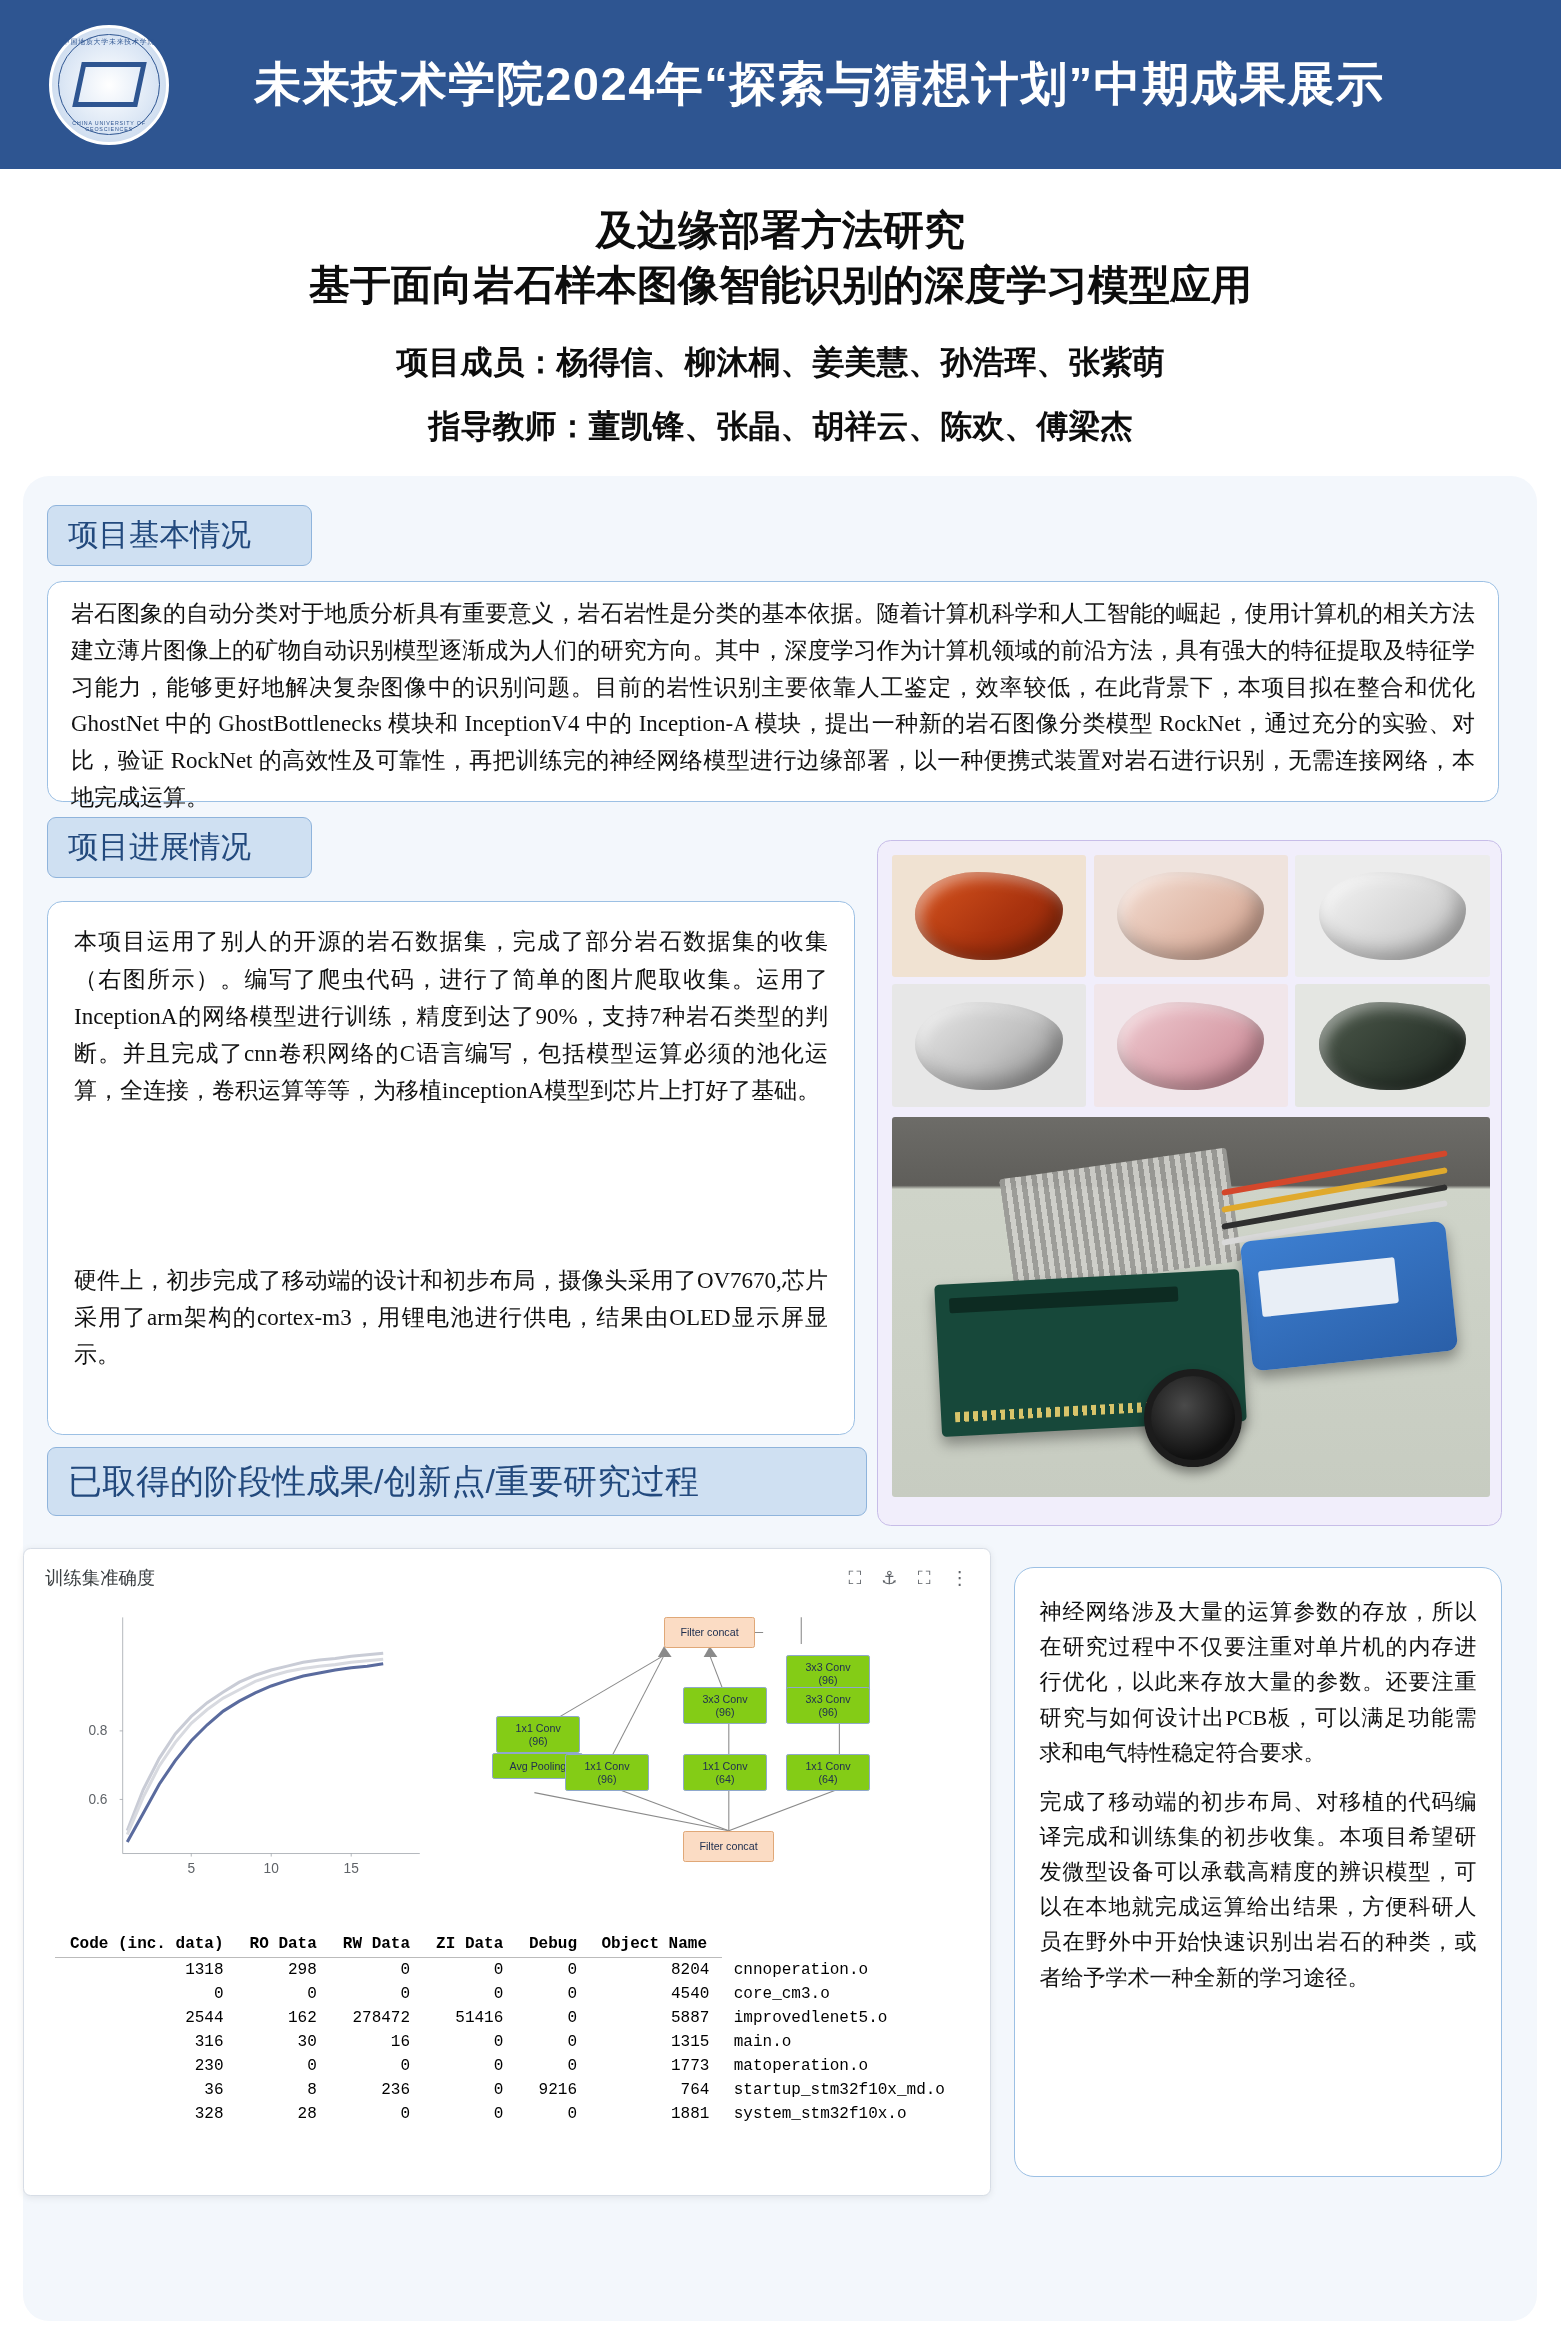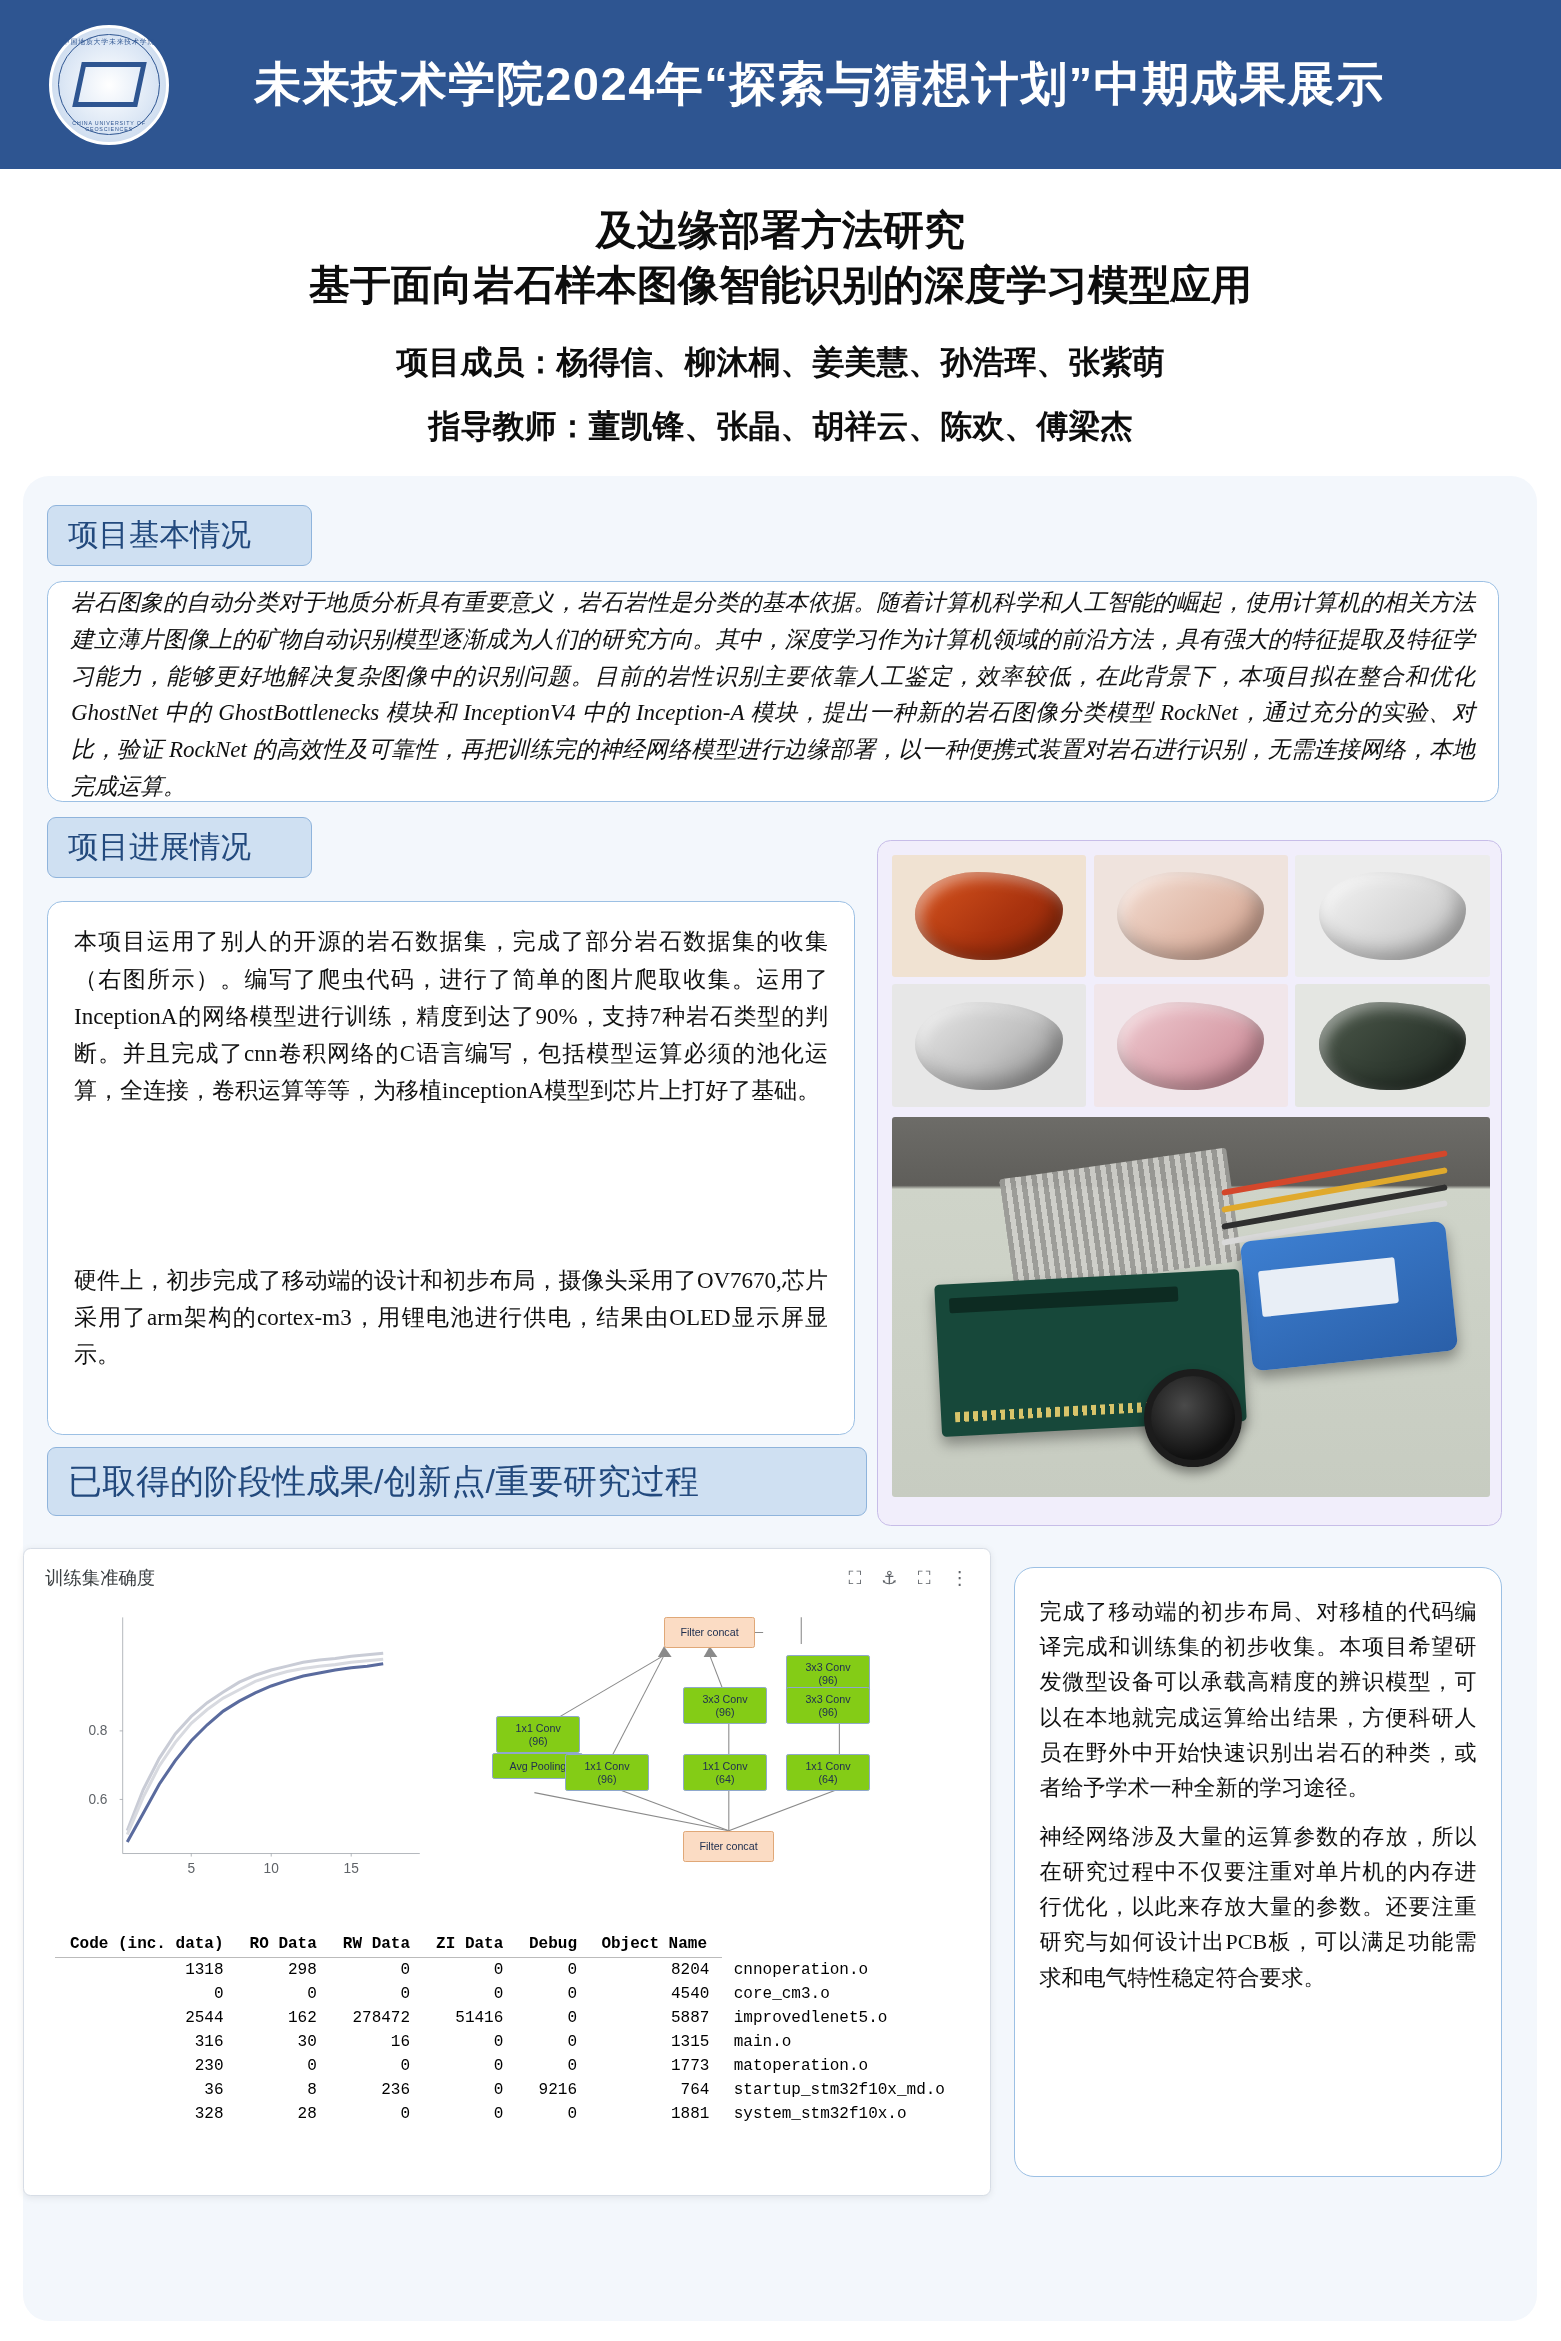--- a/index.html
+++ b/index.html
@@ -70,21 +70,21 @@
   }
   #pill-basic{left:47px;top:505px;width:265px;height:61px;}
   #pill-progress{left:47px;top:817px;width:265px;height:61px;}
   #pill-results{left:47px;top:1447px;width:820px;height:69px;font-size:34px;}
 
   
   .box{
     position:absolute;background:#ffffff;border:1.5px solid #9cc0e4;border-radius:15.2px;
     box-sizing:border-box;
   }
-  #box-basic{left:47px;top:581px;width:1452px;height:221px;padding:3px 23px;font-style:italic;}
+  #box-basic{left:47px;top:581px;width:1452px;height:221px;padding:14px 23px;}
   #box-basic p{
     margin:0;font-size:23px;line-height:1.6;color:#111;text-align:justify;
     font-family:"Liberation Serif","DejaVu Serif",serif;
   }
 
   
   #box-progress{left:47px;top:901px;width:808px;height:534px;padding:21.3px 26px;}
   #box-progress p{
     margin:0;font-size:23px;line-height:1.62;color:#111;text-align:justify;
     font-family:"Liberation Serif","DejaVu Serif",serif;
@@ -451,16 +451,16 @@
           <td>0</td>
           <td>1881</td>
           <td class="left">system_stm32f10x.o</td>
         </tr>
       </tbody>
     </table>
   </div>
 </div>
 
 <div id="conclusion">
+  <p>神经网络涉及大量的运算参数的存放，所以在研究过程中不仅要注重对单片机的内存进行优化，以此来存放大量的参数。还要注重研究与如何设计出PCB板，可以满足功能需求和电气特性稳定符合要求。</p>
   <p>完成了移动端的初步布局、对移植的代码编译完成和训练集的初步收集。本项目希望研发微型设备可以承载高精度的辨识模型，可以在本地就完成运算给出结果，方便科研人员在野外中开始快速识别出岩石的种类，或者给予学术一种全新的学习途径。</p>
-  <p>神经网络涉及大量的运算参数的存放，所以在研究过程中不仅要注重对单片机的内存进行优化，以此来存放大量的参数。还要注重研究与如何设计出PCB板，可以满足功能需求和电气特性稳定符合要求。</p>
 </div>
 
 
 </body></html>

